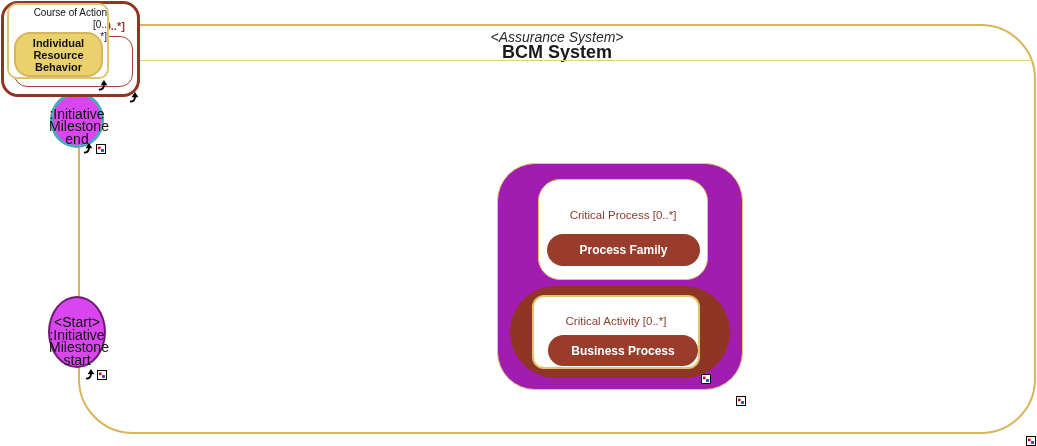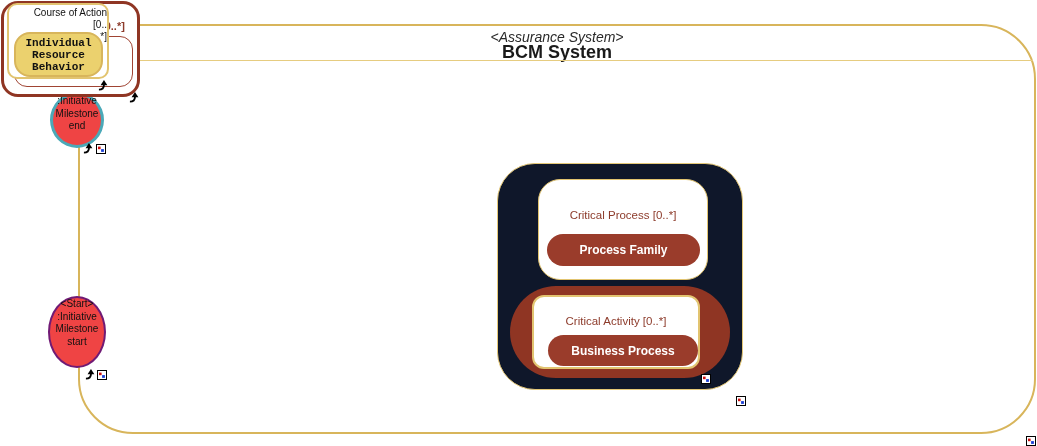--- a/index.html
+++ b/index.html
@@ -11,21 +11,21 @@
   .bcm{left:78px;top:24px;width:958px;height:410px;box-sizing:border-box;
        border:2px solid #D8B55B;border-radius:55px;z-index:1;background:transparent;}
   .bcm-sep{position:absolute;left:1px;right:1px;top:34px;height:1px;background:#E6CC80;}
   .bcm-stereo{position:absolute;left:0;right:0;top:3px;text-align:center;
        font-style:italic;font-size:14px;color:#2a2a2a;}
   .bcm-title{position:absolute;left:0;right:0;top:16px;text-align:center;
        font-weight:bold;font-size:18px;color:#1a1a1a;}
 
   
   .mid{left:497px;top:163px;width:246px;height:227px;box-sizing:border-box;
-       border:1.5px solid #E5C877;border-radius:38px;z-index:2;background:#0f172a;}
+       border:1.5px solid #E5C877;border-radius:38px;z-index:2;background:#a21caf;}
   .cp-box{position:absolute;left:40px;top:15px;width:170px;height:101px;box-sizing:border-box;
        border:1.5px solid #E2C470;border-radius:22px;background:#ffffff;}
   .cp-title{position:absolute;left:0;right:0;top:29px;text-align:center;
        font-size:11.5px;color:#8D3B2B;}
   .pill{box-sizing:border-box;background:#9A3C2B;color:#ffffff;font-weight:bold;
        font-size:12px;text-align:center;display:flex;align-items:center;justify-content:center;}
   .cp-pill{position:absolute;left:8px;top:54px;width:153px;height:32px;border-radius:20px;}
   .ca-outer{position:absolute;left:12px;top:122px;width:220px;height:92px;
        background:#8F3523;border-radius:46px;}
   .ca-inner{position:absolute;left:22px;top:9px;width:168px;height:74px;box-sizing:border-box;
@@ -41,26 +41,26 @@
   .coa-mult{position:absolute;left:101px;top:20px;font-size:11px;font-weight:bold;color:#8D3B2B;z-index:1;}
   .coa-innerline{position:absolute;left:14px;top:36px;width:119px;height:51px;box-sizing:border-box;
        border:1.5px solid #A04433;border-radius:13px;z-index:1;background:transparent;}
   .coa-white{position:absolute;left:7px;top:3px;width:102px;height:76px;box-sizing:border-box;
        background:#ffffff;border:2px solid #E2C470;border-radius:10px;z-index:2;}
   .coa-title{position:absolute;left:12px;right:0;top:2px;text-align:right;
        font-size:10px;line-height:12px;color:#111;white-space:pre-line;}
   .coa-pill{position:absolute;left:5px;top:27px;width:89px;height:45px;box-sizing:border-box;
        background:#EBD16E;border:2px solid #D8B55B;border-radius:16px;
        display:flex;align-items:center;justify-content:center;text-align:center;
-       font-size:11px;line-height:12px;font-weight:bold;color:#111;font-family:Liberation Mono, monospace;}
+       font-size:11px;line-height:12px;font-weight:bold;color:#111;}
 
   
-  .ms{box-sizing:border-box;background:#ef4444;border-radius:50%;z-index:10;
-       display:flex;align-items:flex-start;justify-content:center;text-align:center;
-       font-size:10px;line-height:12.5px;color:#111;}
+  .ms{box-sizing:border-box;background:#d946ef;border-radius:50%;z-index:10;
+       display:flex;align-items:flex-end;justify-content:center;text-align:center;
+       font-size:14px;line-height:12.5px;color:#111;}
   .ms-end{left:50px;top:92px;width:54px;height:56px;border:3px solid #4BA9B8;}
   .ms-start{left:48px;top:296px;width:58px;height:72px;border:2px solid #701a75;}
   .ms .lbl{width:56px;}
 
   
   .icon{z-index:40;line-height:0;}
 </style>
 </head>
 <body>
 

